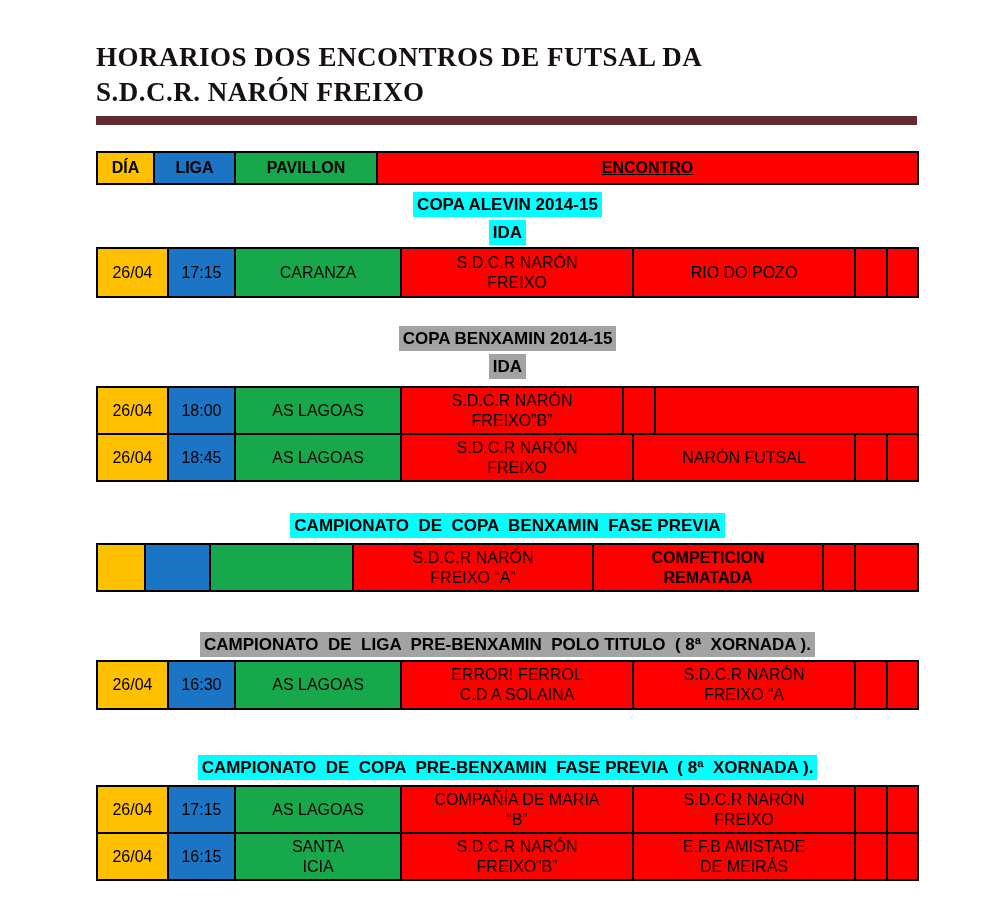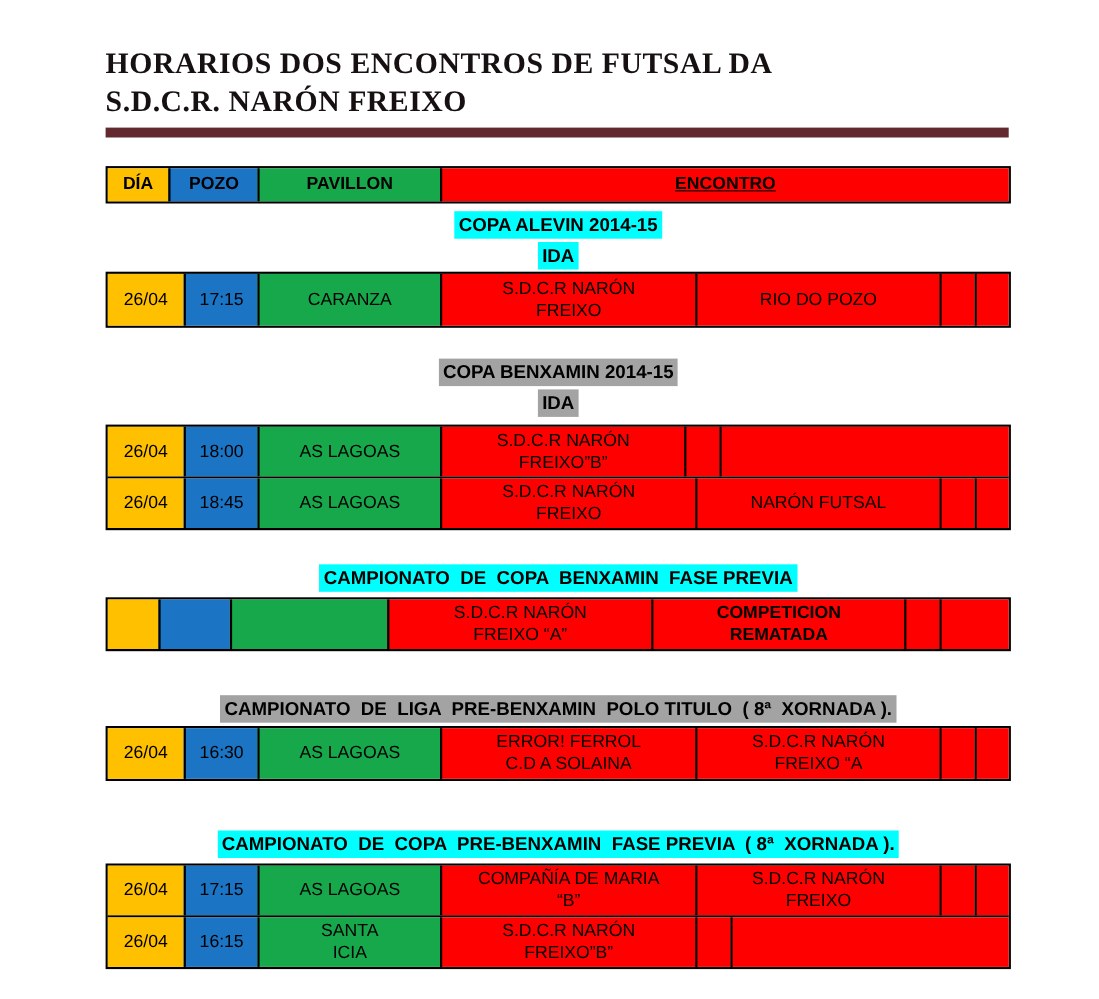--- a/index.html
+++ b/index.html
@@ -29,21 +29,21 @@
   .bold { font-weight:bold; }
 
   .bg-y { background:#FFC000; }
   .bg-b { background:#1B74C4; }
   .bg-g { background:#18A84C; }
   .bg-r { background:#FF0000; }
 
   .hdr .cell { font-weight:bold; min-height:30px; }
   .h-dia  { width:55px; }
   .h-hora { width:81px; }
-  .h-pav  { width:166px;text-align:right; }
+  .h-pav  { width:142px;text-align:right; }
   .h-enc  { flex:1;text-decoration:underline; }
 
   .c-dia  { width:69px; }
   .c-hora { width:67px; }
   .c-pav  { width:166px; }
   .c-home { width:232px; }
   .c-away { width:222px; }
   .c-n1   { width:32px; }
   .c-n2   { flex:1; }
 
@@ -81,21 +81,21 @@
 
     <div class="title">
       <div>HORARIOS DOS ENCONTROS DE FUTSAL DA</div>
       <div>S.D.C.R. NARÓN FREIXO</div>
     </div>
     <div class="rule"></div>
 
     <div class="tbl tbl-header hdr">
       <div class="trow">
         <div class="cell bg-y h-dia">DÍA</div>
-        <div class="cell bg-b h-hora">POZO</div>
+        <div class="cell bg-b h-hora">LIGA</div>
         <div class="cell bg-g h-pav">PAVILLON</div>
         <div class="cell bg-r h-enc">ENCONTRO</div>
       </div>
     </div>
 
     <div class="heading mt7">
       <span class="hl hl-cyan">COPA ALEVIN 2014-15</span>
     </div>
     <div class="heading mt3">
       <span class="hl hl-cyan">IDA</span>
@@ -190,19 +190,21 @@
         <div class="cell bg-r c-n1"></div>
         <div class="cell bg-r c-n2"></div>
       </div>
       <div class="trow">
         <div class="cell bg-y c-dia">26/04</div>
         <div class="cell bg-b c-hora">16:15</div>
         <div class="cell bg-g c-pav">SANTA
 ICIA</div>
         <div class="cell bg-r c-home">S.D.C.R NARÓN
 FREIXO”B”</div>
+        <div class="cell bg-r c-away">E.F.B AMISTADE
+DE MEIRÁS</div>
         <div class="cell bg-r c-n1"></div>
         <div class="cell bg-r c-n2"></div>
       </div>
     </div>
 
   </div>
 </div>
 
 </body></html>

